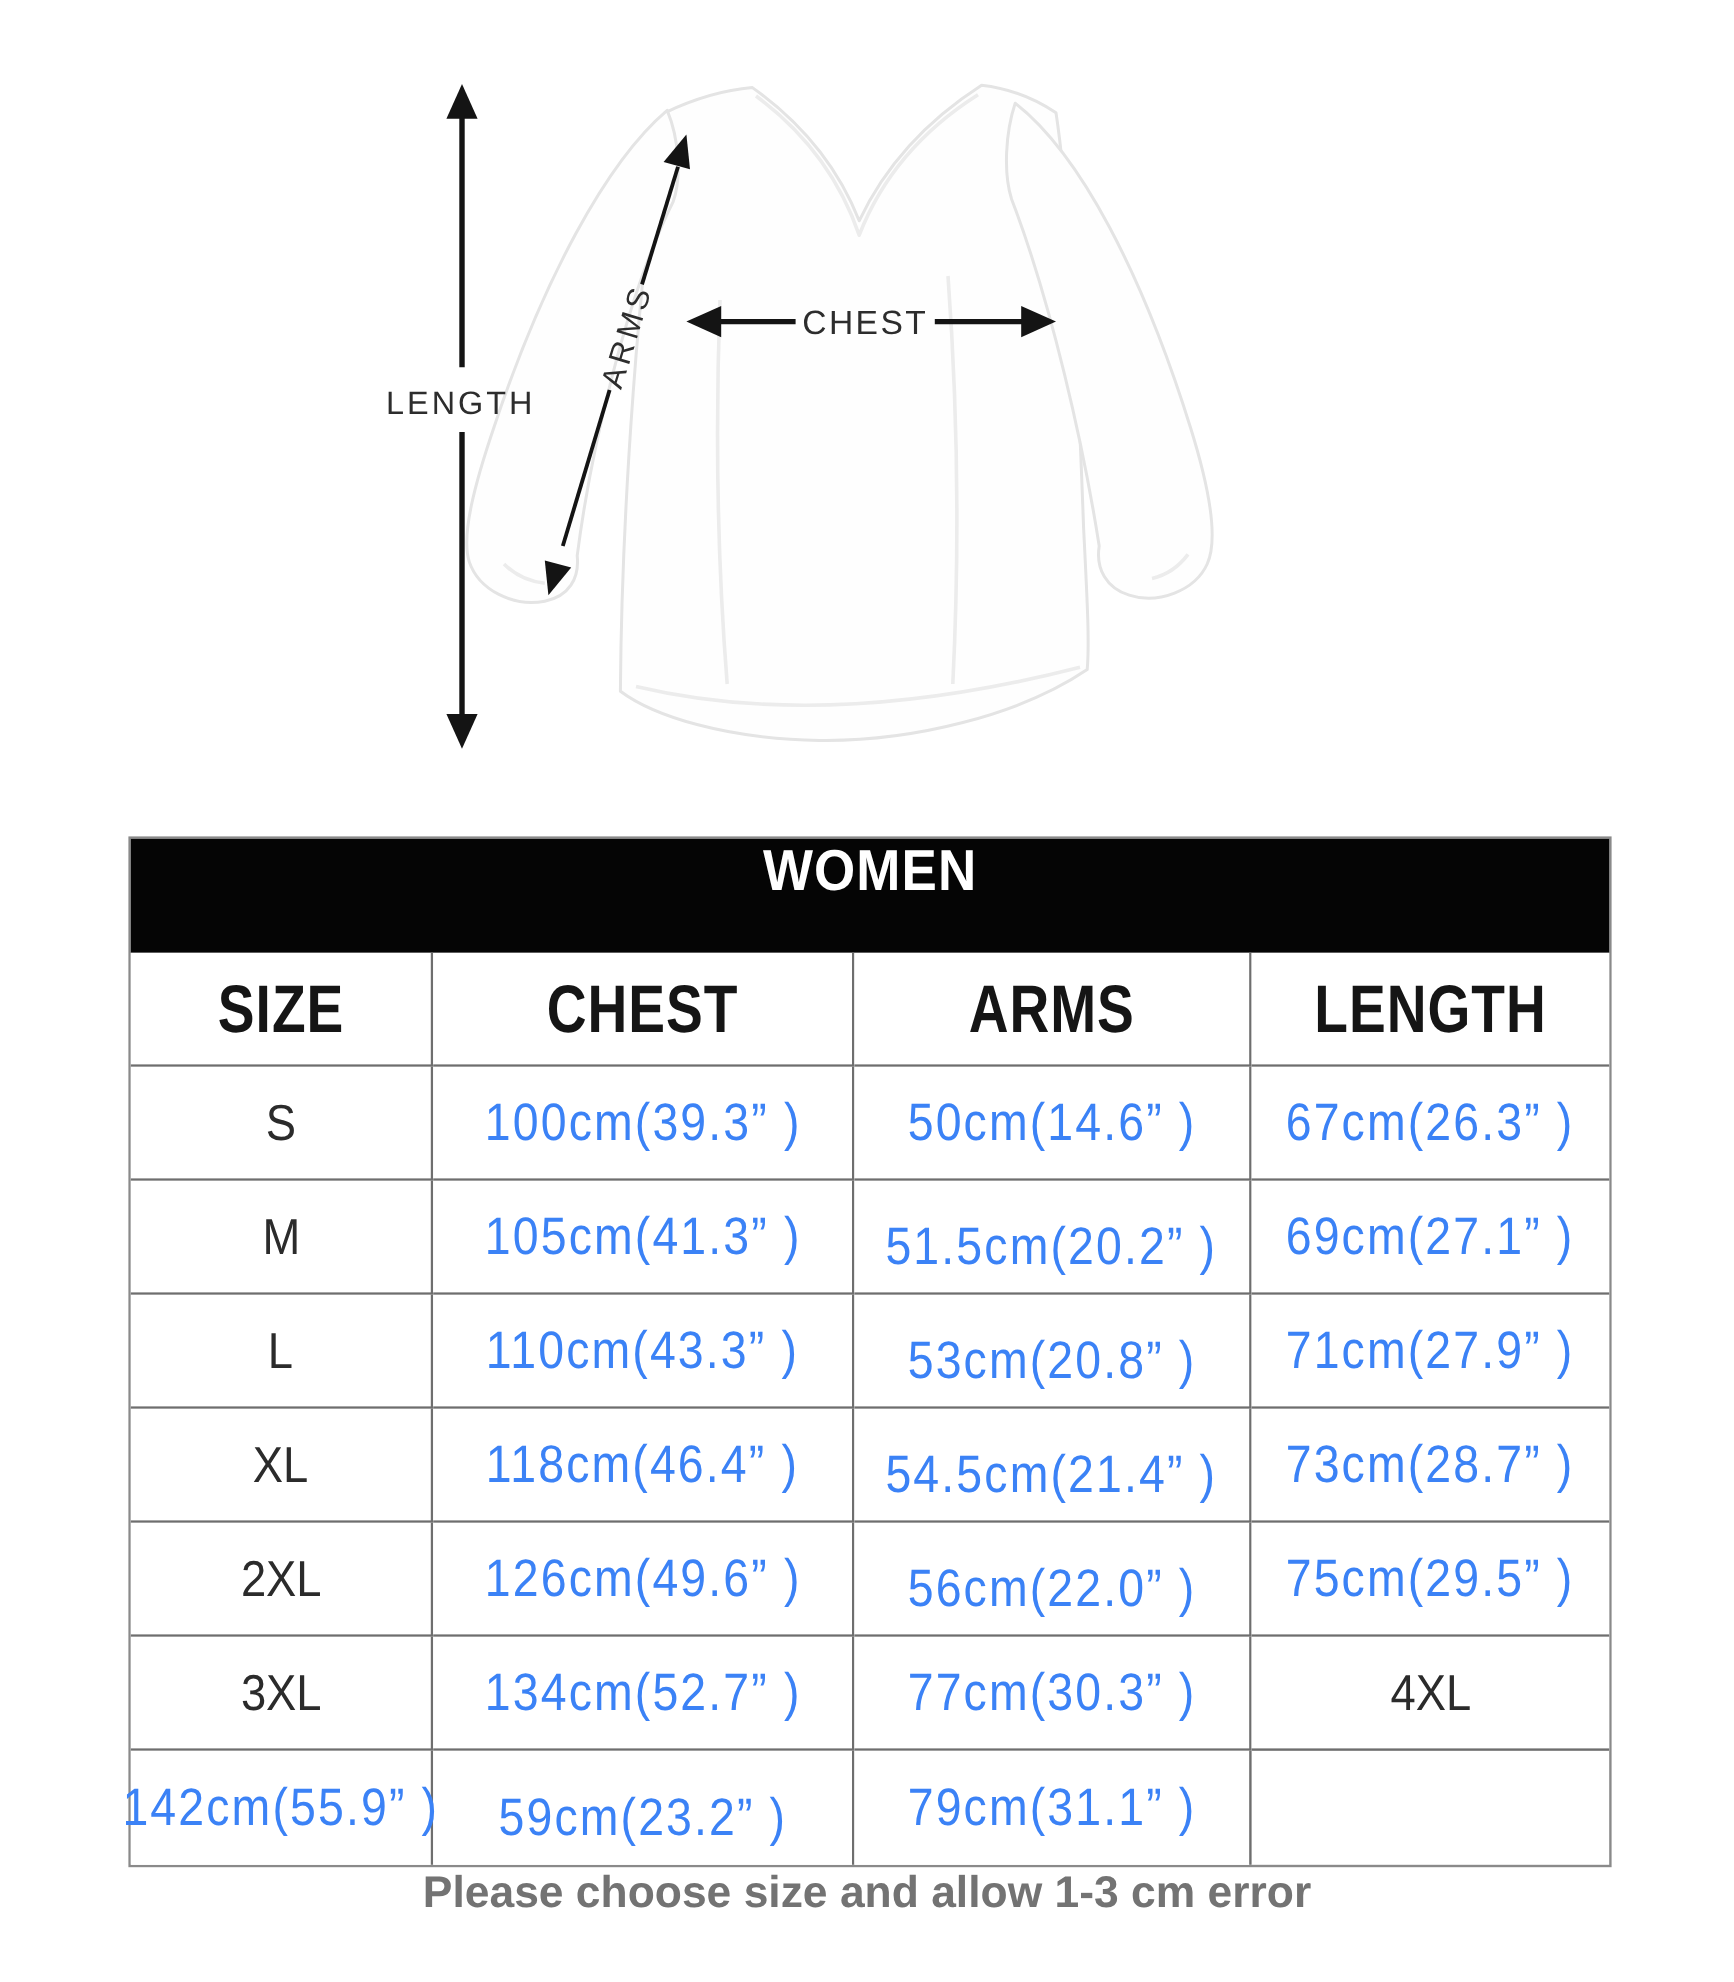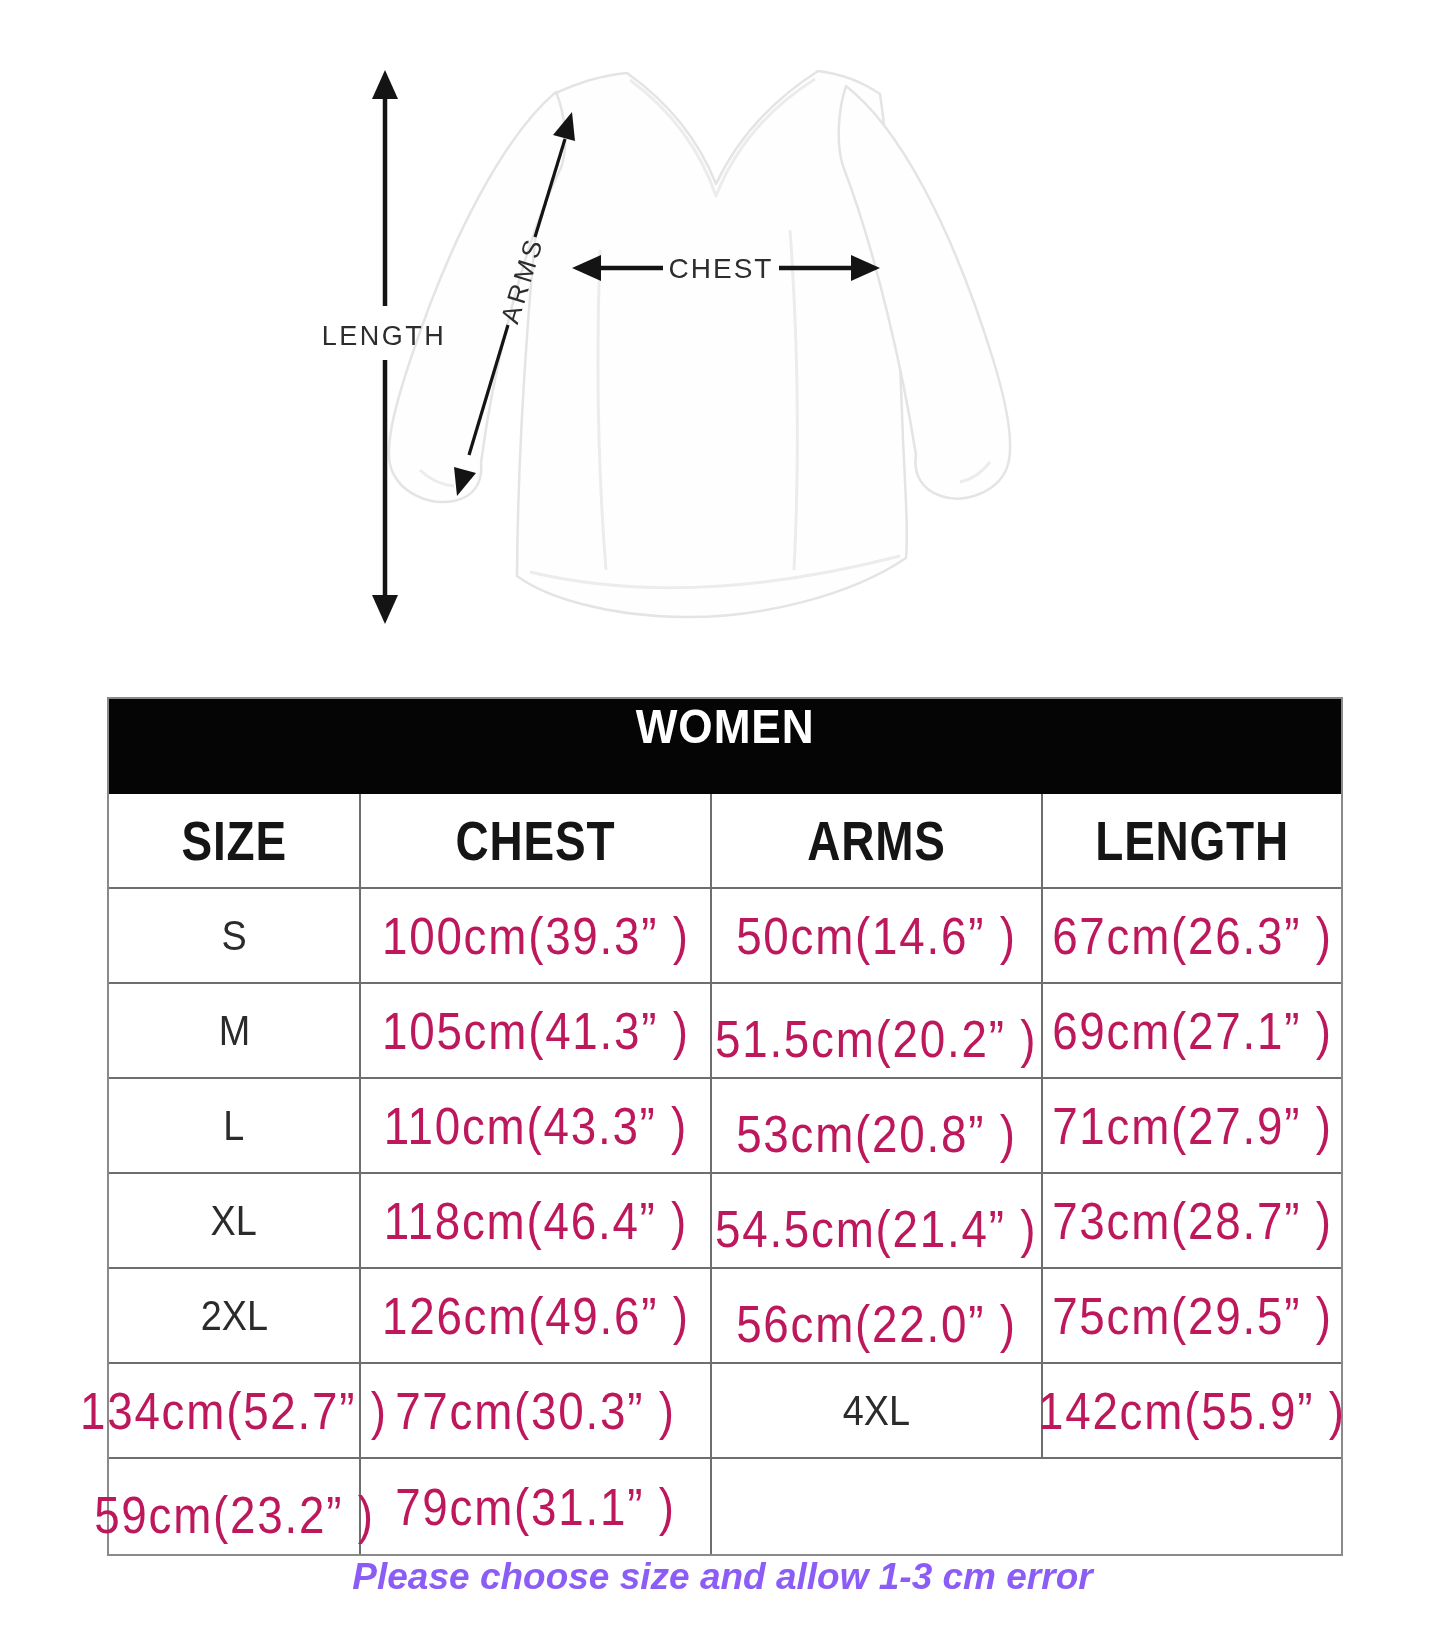--- a/index.html
+++ b/index.html
@@ -28,21 +28,21 @@
   .cell{
     height:95px;box-sizing:border-box;display:flex;align-items:center;justify-content:center;
     border-right:2px solid #6e6e6e;border-bottom:2px solid #6e6e6e;background:#ffffff;
   }
   .grid > .cell:nth-child(4n){border-right:none;}
   .grid > .cell:nth-child(n+29){border-bottom:none;}
   .th{font-weight:bold;color:#151515;font-size:56px;}
   .th .cond{display:inline-block;transform:scaleX(.82);white-space:nowrap;letter-spacing:1px;}
   .sz{font-size:42px;color:#2b2b2b;}
   .sz .cond{display:inline-block;transform:scaleX(.9);white-space:nowrap;}
-  .val{font-size:52px;color:#be185d;text-align:center;}
+  .val{font-size:44px;color:#3b82f6;text-align:center;}
   .val .cond{display:inline-block;transform:scaleX(.88);white-space:nowrap;letter-spacing:2px;}
   .pad-down{padding-top:16px;}
 
   
   .note{
     position:absolute;left:0;top:1556px;width:100%;text-align:center;
     font-size:37px;font-weight:bold;color:#f40000;letter-spacing:0px;
   }
 </style>
 </head>
@@ -196,20 +196,23 @@
       <div class="cell val">
           <span class="cond">126cm(49.6” )</span>
         </div>
       <div class="cell val pad-down">
           <span class="cond">56cm(22.0” )</span>
         </div>
       <div class="cell val">
           <span class="cond">75cm(29.5” )</span>
         </div>
 
+      <div class="cell sz">
+          <span class="cond">3XL</span>
+        </div>
       <div class="cell val">
           <span class="cond">134cm(52.7” )</span>
         </div>
       <div class="cell val">
           <span class="cond">77cm(30.3” )</span>
         </div>
 
       <div class="cell sz">
           <span class="cond">4XL</span>
         </div>
@@ -218,15 +221,15 @@
         </div>
       <div class="cell val pad-down">
           <span class="cond">59cm(23.2” )</span>
         </div>
       <div class="cell val">
           <span class="cond">79cm(31.1” )</span>
         </div>
     </div>
   </div>
 
-  <div class="note" style="color: #8b5cf6; font-style: italic;">Please choose size and allow 1-3 cm error</div>
+  <div class="note" style="color: #737373;">Please choose size and allow 1-3 cm error</div>
 
 </div>
 
 </body></html>

